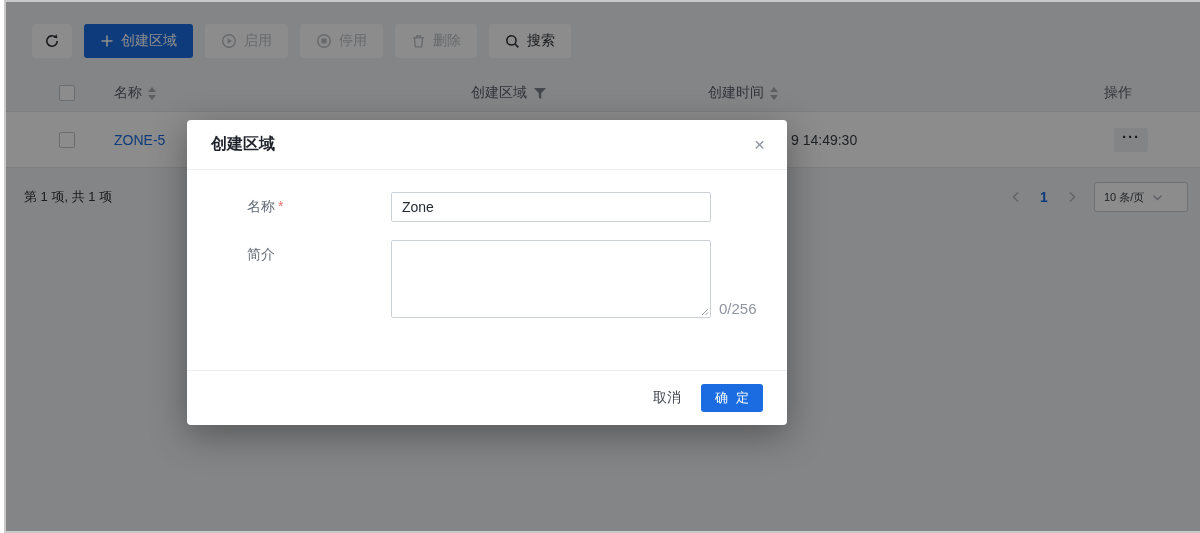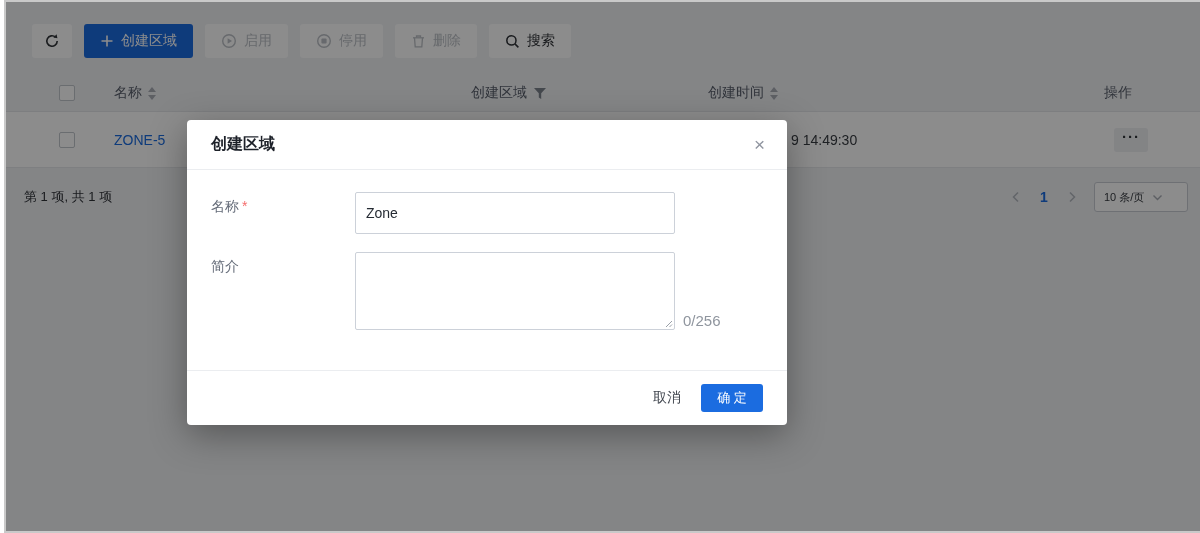--- a/index.html
+++ b/index.html
@@ -71,44 +71,44 @@
     position:absolute; left:181px; top:118px; width:600px; height:305px; z-index:20;
     background:#ffffff; border-radius:4px; box-shadow:0 10px 36px rgba(0,0,0,0.35);
     display:flex; flex-direction:column;
   }
   .modal-header {
     height:50px; flex:0 0 50px; display:flex; align-items:center; justify-content:space-between;
     padding:0 22px 0 24px; border-bottom:1px solid #ebedf0;
   }
   .modal-title { font-size:16px; font-weight:bold; color:#1d2129; }
   .modal-close { font-size:19px; color:#9095a0; cursor:pointer; line-height:1; }
-  .modal-body { flex:1; padding-top:22px; }
+  .modal-body { flex:1; padding-top:22px;margin-left:36px; }
   .form-row { display:flex; margin-bottom:18px; }
   .form-label { width:168px; flex:0 0 168px; padding:6px 0 0 24px; font-size:14px; color:#646b78; }
   .req { color:#f56c6c; margin-left:3px; }
   .form-control { display:flex; align-items:flex-end; }
   .text-input {
-    width:320px; height:42px; border:1px solid #ccd1d9; border-radius:2px; background:#fff;
+    width:320px; height:30px; border:1px solid #ccd1d9; border-radius:2px; background:#fff;
     padding:0 10px; font-size:14px; color:#252b33; font-family:inherit; outline:none;
   }
   .ta-wrap { position:relative; }
   .textarea {
     width:320px; height:78px; border:1px solid #ccd1d9; border-radius:2px; background:#fff;
     padding:6px 10px; font-size:14px; color:#252b33; font-family:inherit; resize:none; outline:none; display:block;
   }
   .resize-grip { position:absolute; right:2px; bottom:2px; width:10px; height:10px; pointer-events:none; }
   .counter { font-size:15px; color:#8f959e; margin-left:8px; padding-bottom:1px; }
   .modal-footer {
     flex:0 0 55px; border-top:1px solid #ebedf0; display:flex; align-items:center;
     justify-content:flex-end; gap:20px; padding-right:24px;
   }
   .btn-text { font-size:14px; color:#40454e; cursor:pointer; background:none; border:none; font-family:inherit; }
   .btn-confirm {
     height:28px; min-width:62px; padding:0 13px; background:var(--brand); color:#fff;
-    border:none; border-radius:3px; font-size:13px; cursor:pointer; font-family:Liberation Sans, sans-serif; white-space:nowrap;
+    border:none; border-radius:3px; font-size:13px; cursor:pointer; font-family:Liberation Mono, monospace; white-space:nowrap;
   }
   svg { display:block; }
 </style>
 </head>
 <body>
 
 <div class="frame">
 
   <div class="toolbar">
     <button class="btn btn-icon">

